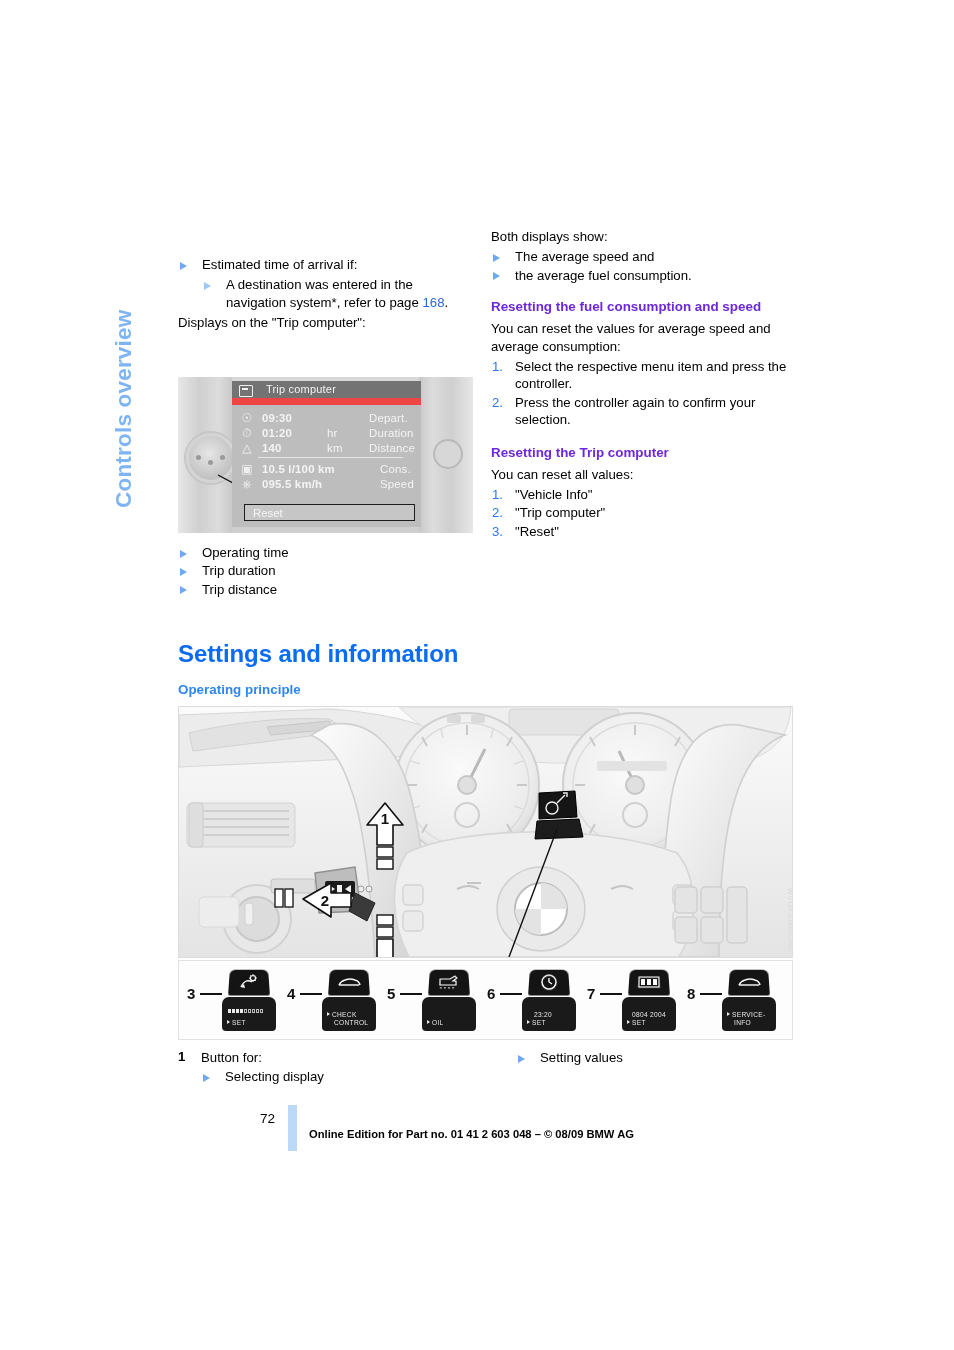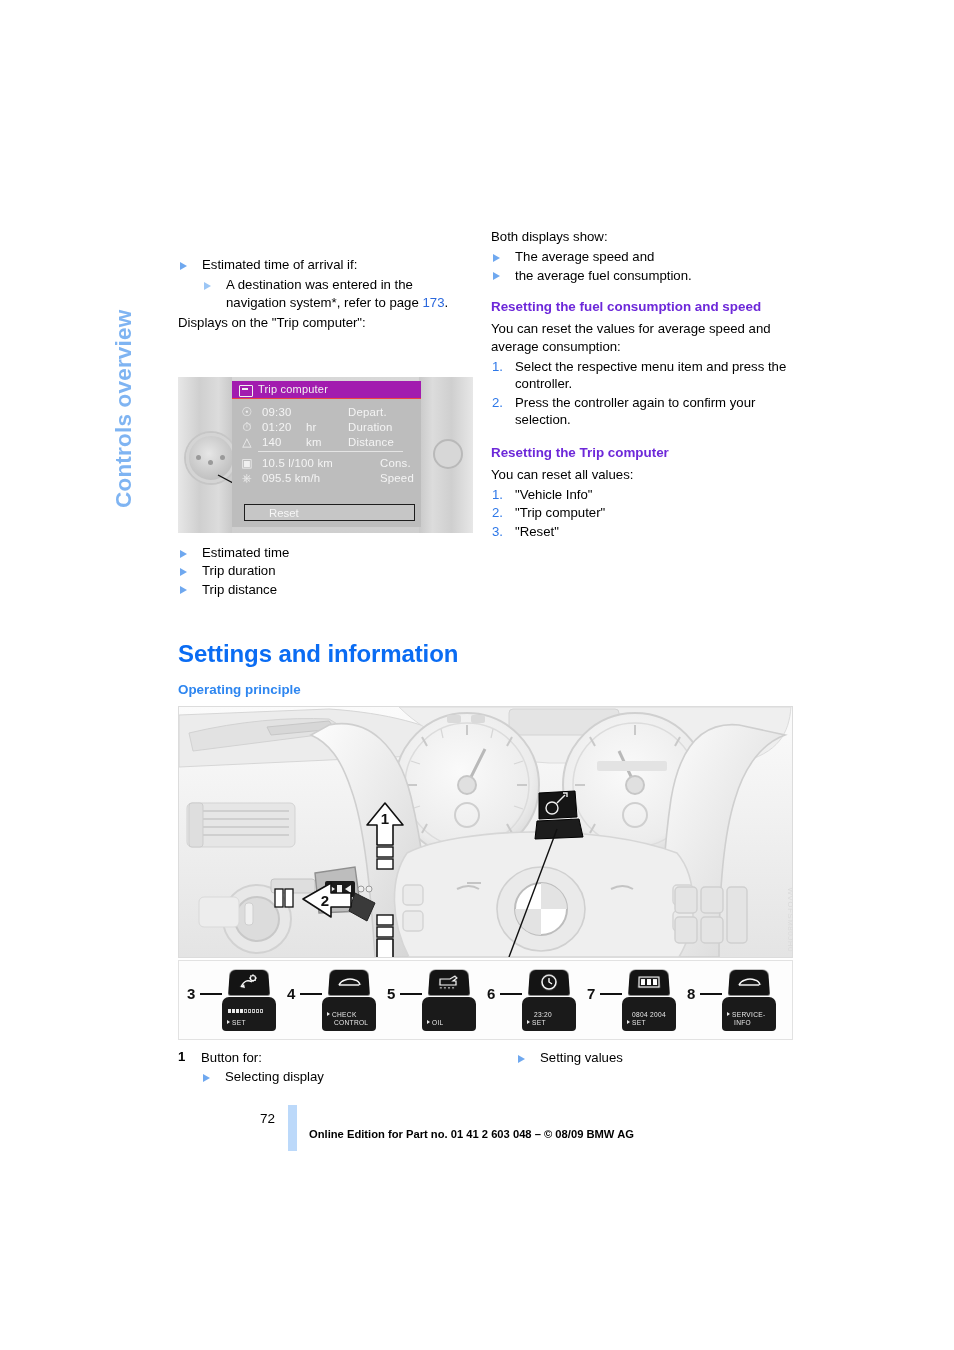--- a/index.html
+++ b/index.html
@@ -205,26 +205,26 @@
     position: absolute;
     left: 54px;
     top: 4px;
     right: 52px;
     bottom: 6px;
     background: #bdbdbd;
   }
   .tc-title {
     position: relative;
     height: 17px;
-    background: #a21caf;
-    border-bottom: 1px solid #ef4444;
+    background: #737373;
+    border-bottom: 7px solid #ef4444;
     color: #f2f2f2;
     font-size: 11px;
     line-height: 17px;
-    padding-left: 26px;
+    padding-left: 34px;
     letter-spacing: .2px;
   }
   .tc-title .ic {
     position: absolute;
     left: 7px; top: 4px;
     width: 12px; height: 10px;
     border: 1.4px solid #efefef;
     border-radius: 1px;
   }
   .tc-title .ic::after {
@@ -239,41 +239,41 @@
   }
   .tc-row {
     display: flex;
     align-items: center;
     height: 15px;
     color: #f4f4f4;
     font-size: 11.4px;
     letter-spacing: .2px;
   }
   .tc-row .ri { width: 30px; text-align: center; font-size: 12px; color: #efefef; }
-  .tc-row .rv { width: 44px; }
-  .tc-row .ru { width: 30px; }
+  .tc-row .rv { width: 44px; font-weight: bold; }
+  .tc-row .ru { width: 30px; margin-left: 21px; }
   .tc-row .rl { margin-left: 12px; }
   .tc-row.wide .rv { width: 118px; }
   .tc-sep {
     height: 1px;
     background: #e4e4e4;
     margin: 2px 18px 3px 26px;
   }
   .tc-reset {
     position: absolute;
     left: 12px;
     right: 6px;
     bottom: 6px;
     height: 17px;
     border: 1.6px solid #1d1d1d;
     background: #c6c6c6;
     color: #f6f6f6;
     font-size: 11.4px;
     line-height: 16px;
-    padding-left: 24px;
+    padding-left: 8px;
     box-sizing: border-box;
   }
   .tc-pointer {
     position: absolute;
     left: 38px;
     top: 96px;
     width: 86px;
     height: 40px;
     pointer-events: none;
   }
@@ -482,21 +482,21 @@
   <div class="chapter-tab">
     <span>Controls overview</span>
   </div>
 
   <div class="col-left">
 
     <ul class="bul">
       <li>
         <span>Estimated time of arrival if:</span>
         <ul class="bul nested">
-          <li><span>A destination was entered in the navigation system*, refer to page </span><span class="lnk">173</span><span>.</span></li>
+          <li><span>A destination was entered in the navigation system*, refer to page </span><span class="lnk">168</span><span>.</span></li>
         </ul>
       </li>
     </ul>
 
     <p class="para" style="margin-top:3px">Displays on the "Trip computer":</p>
   </div>
 
   <div class="tc-figure">
     <div class="tc-bg-left"></div>
     <div class="tc-bg-right"></div>
@@ -551,21 +551,21 @@
           <span class="rl" style="margin-left:0">Speed</span>
         </div>
       </div>
 
       <div class="tc-reset">Reset</div>
     </div>
   </div>
 
   <div style="position:absolute; left:178px; top:544px; width:296px;">
     <ul class="bul">
-      <li>Estimated time</li>
+      <li>Operating time</li>
       <li>Trip duration</li>
       <li>Trip distance</li>
     </ul>
   </div>
 
   <div class="col-right">
     <p class="para">Both displays show:</p>
     <ul class="bul" style="margin-top:3px">
       <li>The average speed and</li>
       <li>the average fuel consumption.</li>

